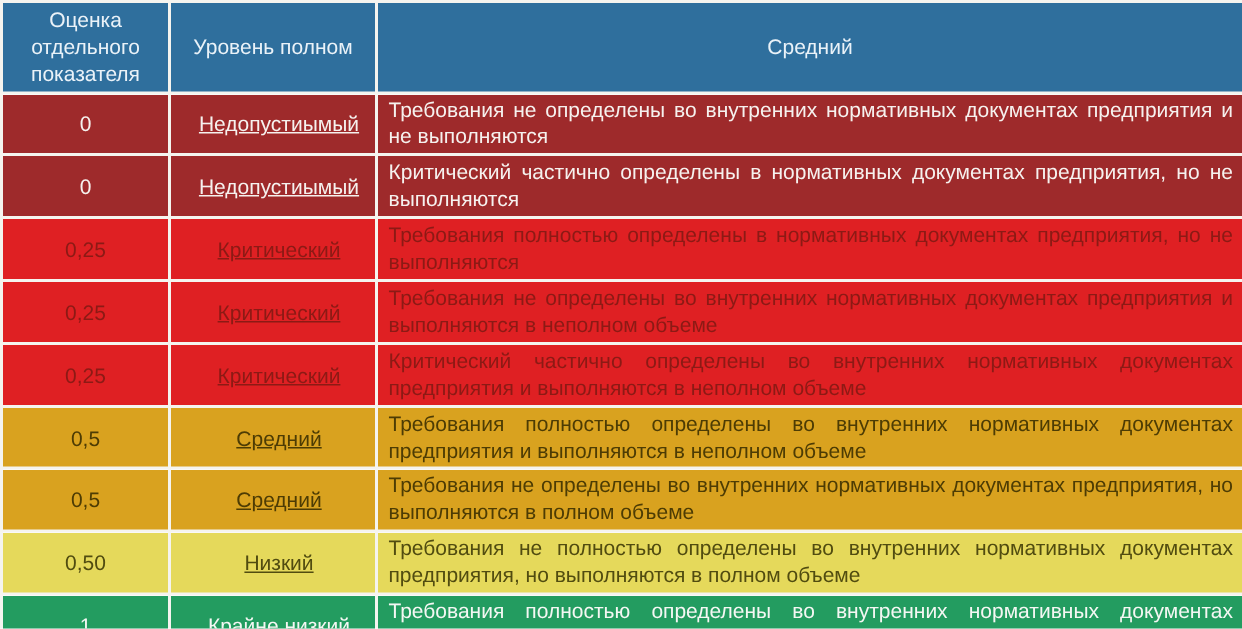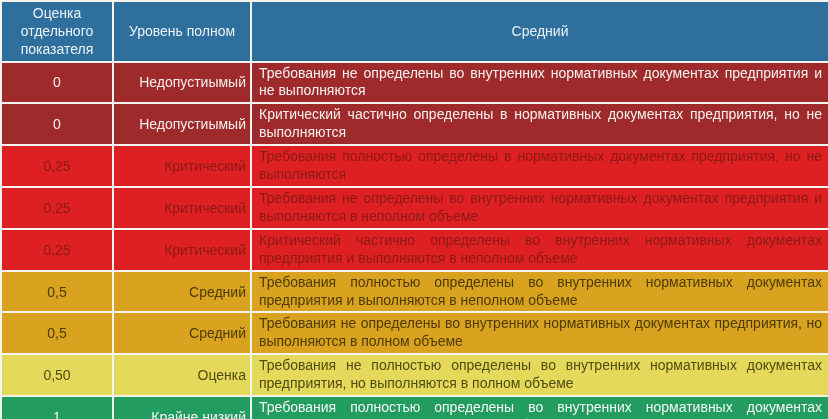--- a/index.html
+++ b/index.html
@@ -23,21 +23,21 @@
   col.c2{width:138px;}
   col.c3{width:578px;}
   th,td{border:2px solid var(--border);overflow:hidden;}
   thead tr{height:57px;background:var(--header_bg);}
   thead th{
     color:var(--header_text);font-weight:normal;font-size:14px;
     text-align:center;vertical-align:middle;line-height:1.3;padding:2px 6px;
   }
   tbody tr{height:40px;}
   td.score{text-align:center;vertical-align:middle;font-size:14px;padding:2px;}
-  td.risk{text-align:right;vertical-align:middle;font-size:14px;padding:2px 4px 2px 12px;}
+  td.risk{text-align:center;vertical-align:middle;font-size:14px;padding:2px 4px 2px 12px;text-decoration:underline;}
   td.crit{
     text-align:justify;vertical-align:middle;font-size:14px;line-height:1.28;
     padding:2px 6px 2px 7px;
   }
   tr.sev-darkred{background:var(--darkred_bg);color:var(--darkred_text);}
   tr.sev-red{background:var(--red_bg);color:var(--red_text);padding-left:43px;}
   tr.sev-orange{background:var(--orange_bg);color:var(--orange_text);}
   tr.sev-yellow{background:var(--yellow_bg);color:var(--yellow_text);}
   tr.sev-green{background:var(--green_bg);color:var(--green_text);}
 </style>
@@ -88,21 +88,21 @@
       <td class="risk">Средний</td>
       <td class="crit">Требования полностью определены во внутренних нормативных документах предприятия и выполняются в неполном объеме</td>
     </tr>
     <tr class="sev-orange">
       <td class="score">0,5</td>
       <td class="risk">Средний</td>
       <td class="crit">Требования не определены во внутренних нормативных документах предприятия, но выполняются в полном объеме</td>
     </tr>
     <tr class="sev-yellow">
       <td class="score">0,50</td>
-      <td class="risk">Оценка</td>
+      <td class="risk">Низкий</td>
       <td class="crit">Требования не полностью определены во внутренних нормативных документах предприятия, но выполняются в полном объеме</td>
     </tr>
     <tr class="sev-green">
       <td class="score">1</td>
       <td class="risk">Крайне низкий</td>
       <td class="crit">Требования полностью определены во внутренних нормативных документах предприятия и выполняются в полном объеме</td>
     </tr>
   </tbody>
 </table>
 

